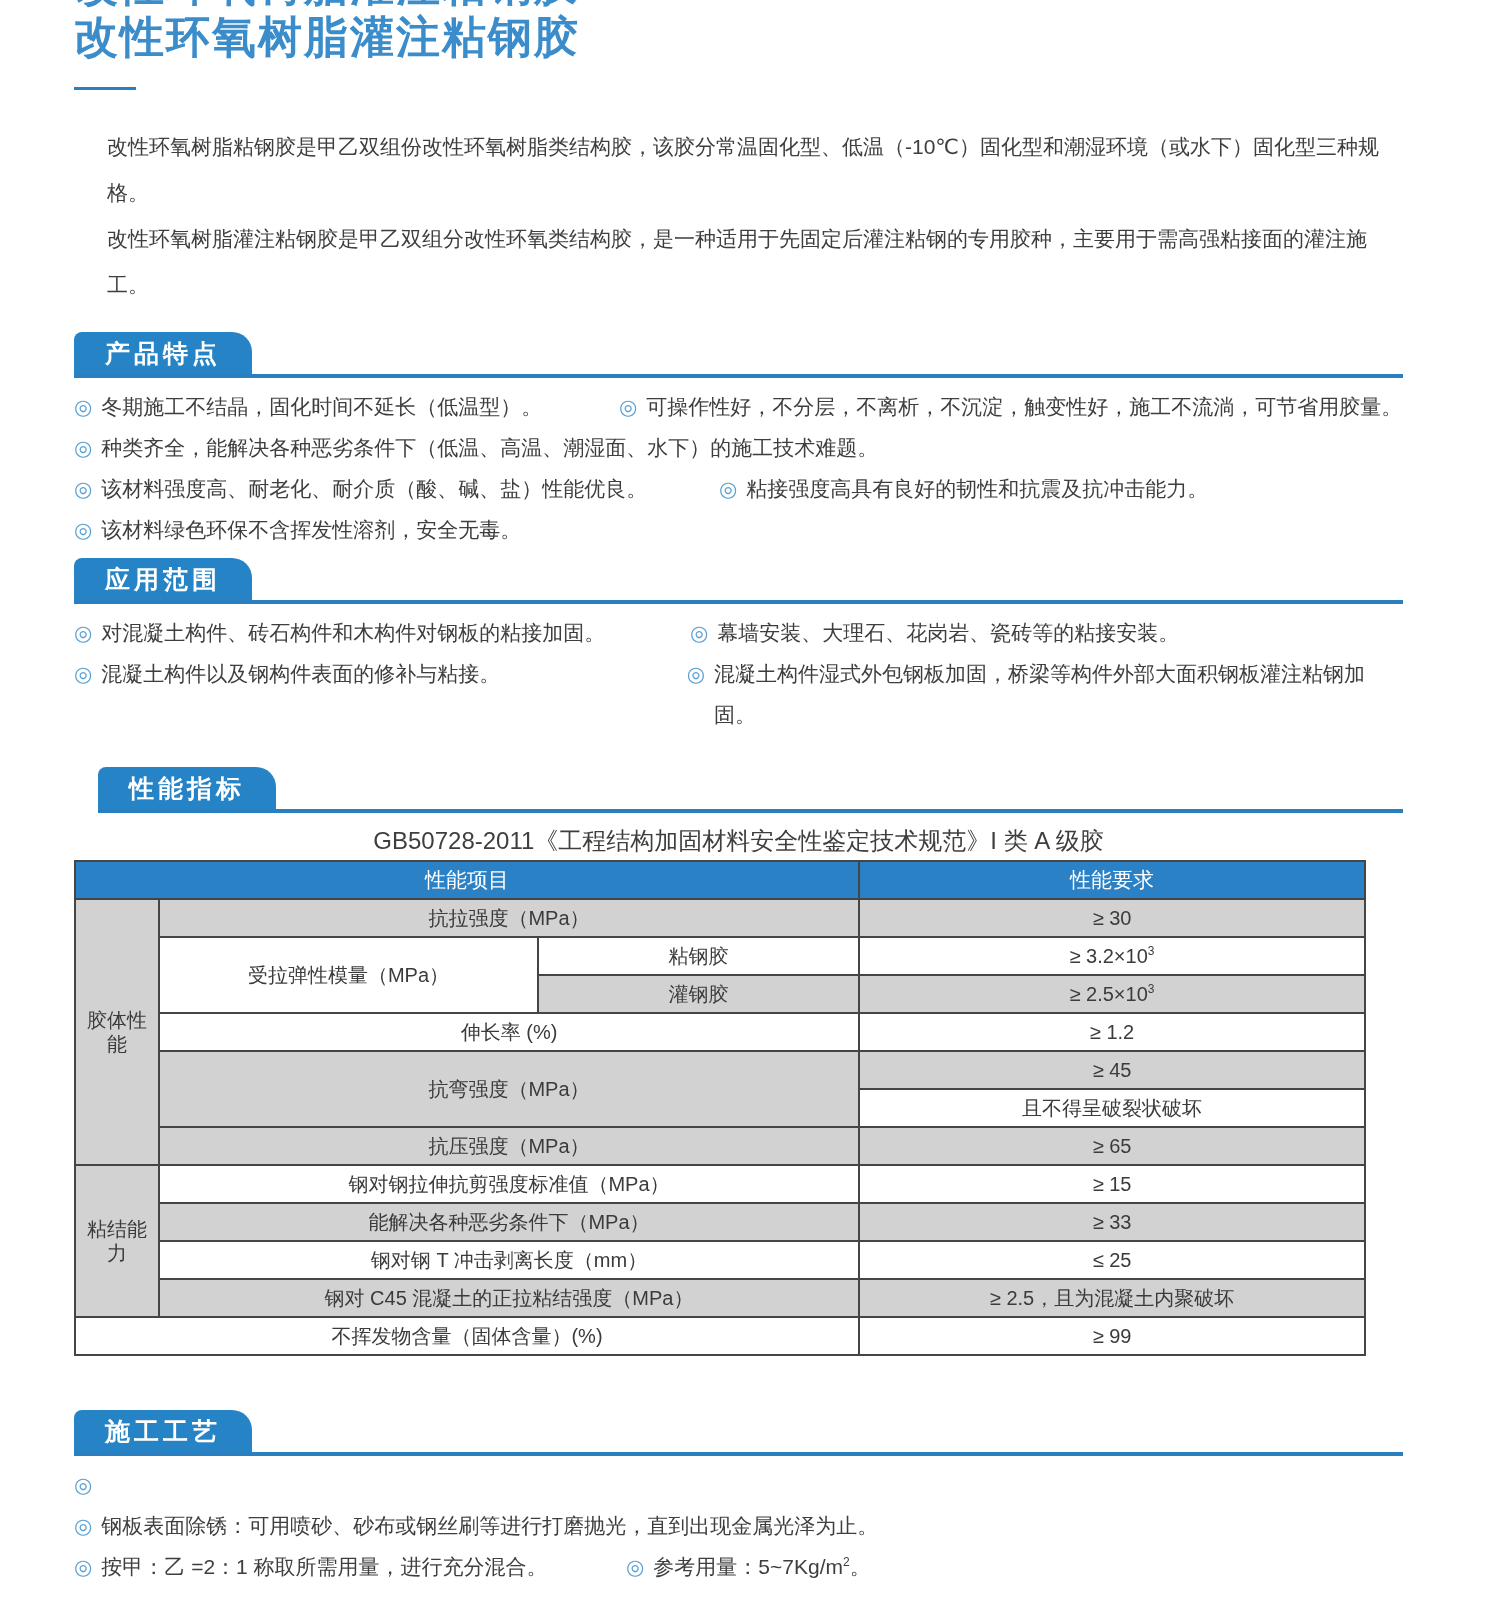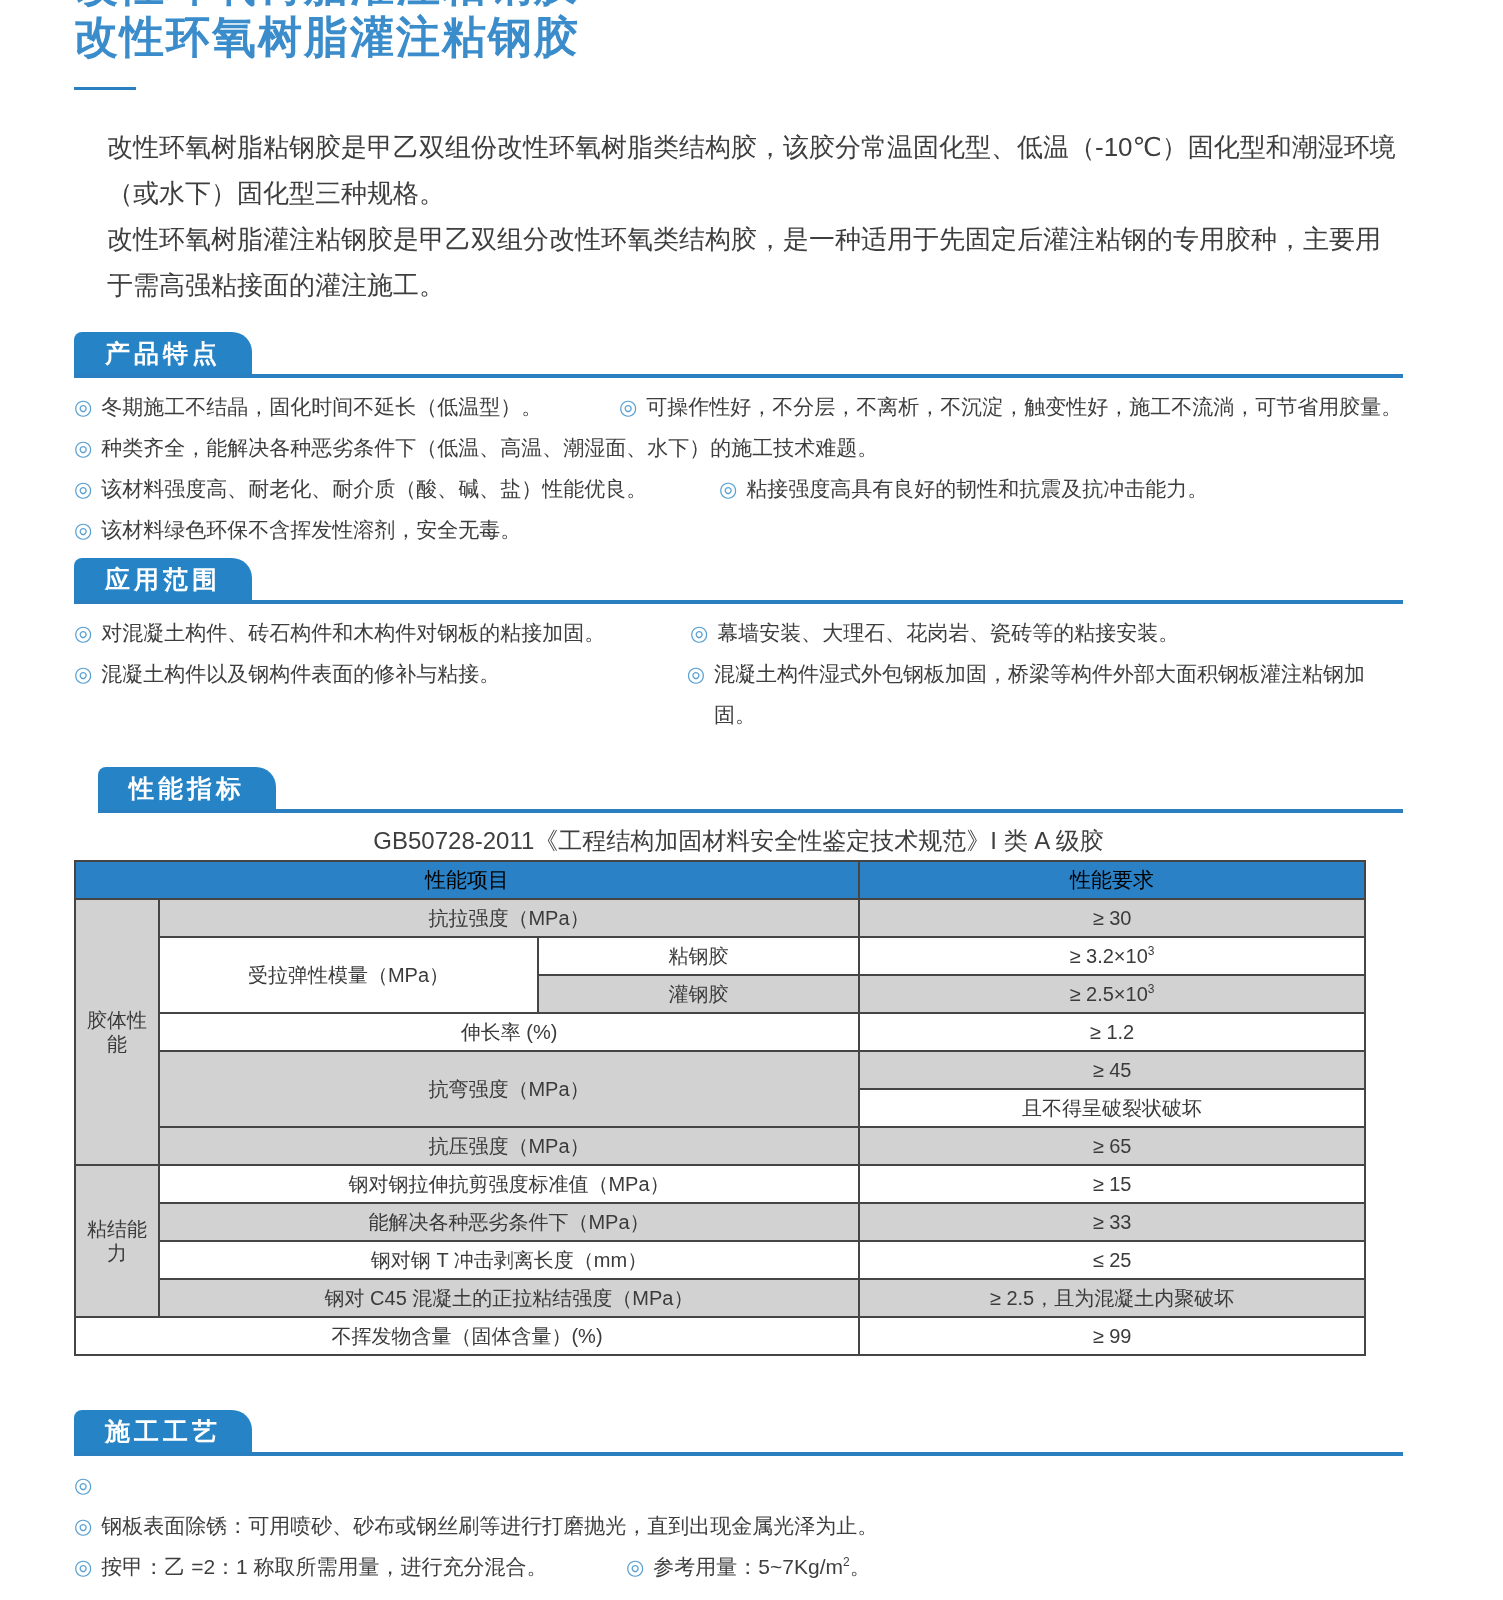--- a/index.html
+++ b/index.html
@@ -23,21 +23,21 @@
 
   
   .top-artifact{height:8px;overflow:hidden;}
   .top-artifact .ghost{display:block;font-size:44px;font-weight:bold;color:var(--blue-title);
     line-height:44px;transform:translateY(-37px);letter-spacing:2px;white-space:nowrap;}
 
   .page-title{margin:4px 0 0;font-size:44px;font-weight:bold;color:var(--blue-title);
     letter-spacing:2px;line-height:1.15;}
   .title-rule{width:62px;height:3px;background:var(--blue-rule);margin-top:24px;}
 
-  .intro{margin-top:34px;padding-left:33px;font-size:26px;color:var(--text);}
+  .intro{margin-top:34px;padding-left:33px;font-size:21px;color:var(--text);}
   .intro p{margin:0;line-height:46px;}
 
   .section-head{border-bottom:4px solid var(--blue-rule);line-height:0;}
   .badge{display:inline-block;min-width:178px;height:42px;line-height:42px;text-align:center;
     background:var(--blue-badge);color:#ffffff;font-size:25px;font-weight:bold;
     border-radius:8px 20px 0 0;letter-spacing:4px;padding:0 22px;vertical-align:bottom;}
 
   .mt-features{margin-top:24px;}
   .mt-applications{margin-top:8px;}
   .mt-performance{margin-top:32px;margin-left:24px;}
@@ -54,21 +54,21 @@
   sup{font-size:12px;line-height:0;}
 
   .perf-caption{text-align:center;font-size:24px;color:var(--text);margin-top:16px;line-height:24px;}
   table.perf{border-collapse:collapse;width:1290px;margin-top:7px;table-layout:fixed;}
   table.perf th,table.perf td{
     border:2px solid var(--border-dark);
     text-align:center;vertical-align:middle;
     font-size:20px;font-weight:normal;color:#3b3b3b;
     height:38px;padding:0 4px;line-height:24px;
   }
-  table.perf thead th{background:var(--blue-table);color:#000000;height:38px;font-size:21px;}
+  table.perf thead th{background:var(--blue-table);color:#ffffff;height:38px;font-size:21px;}
   .g{background:var(--gray-cell);}
   .w{background:#fff;}
   td.sep{border-top-width:3px;}
 </style>
 </head>
 <body>
 
 <div class="page">
 
   <div class="top-artifact">

